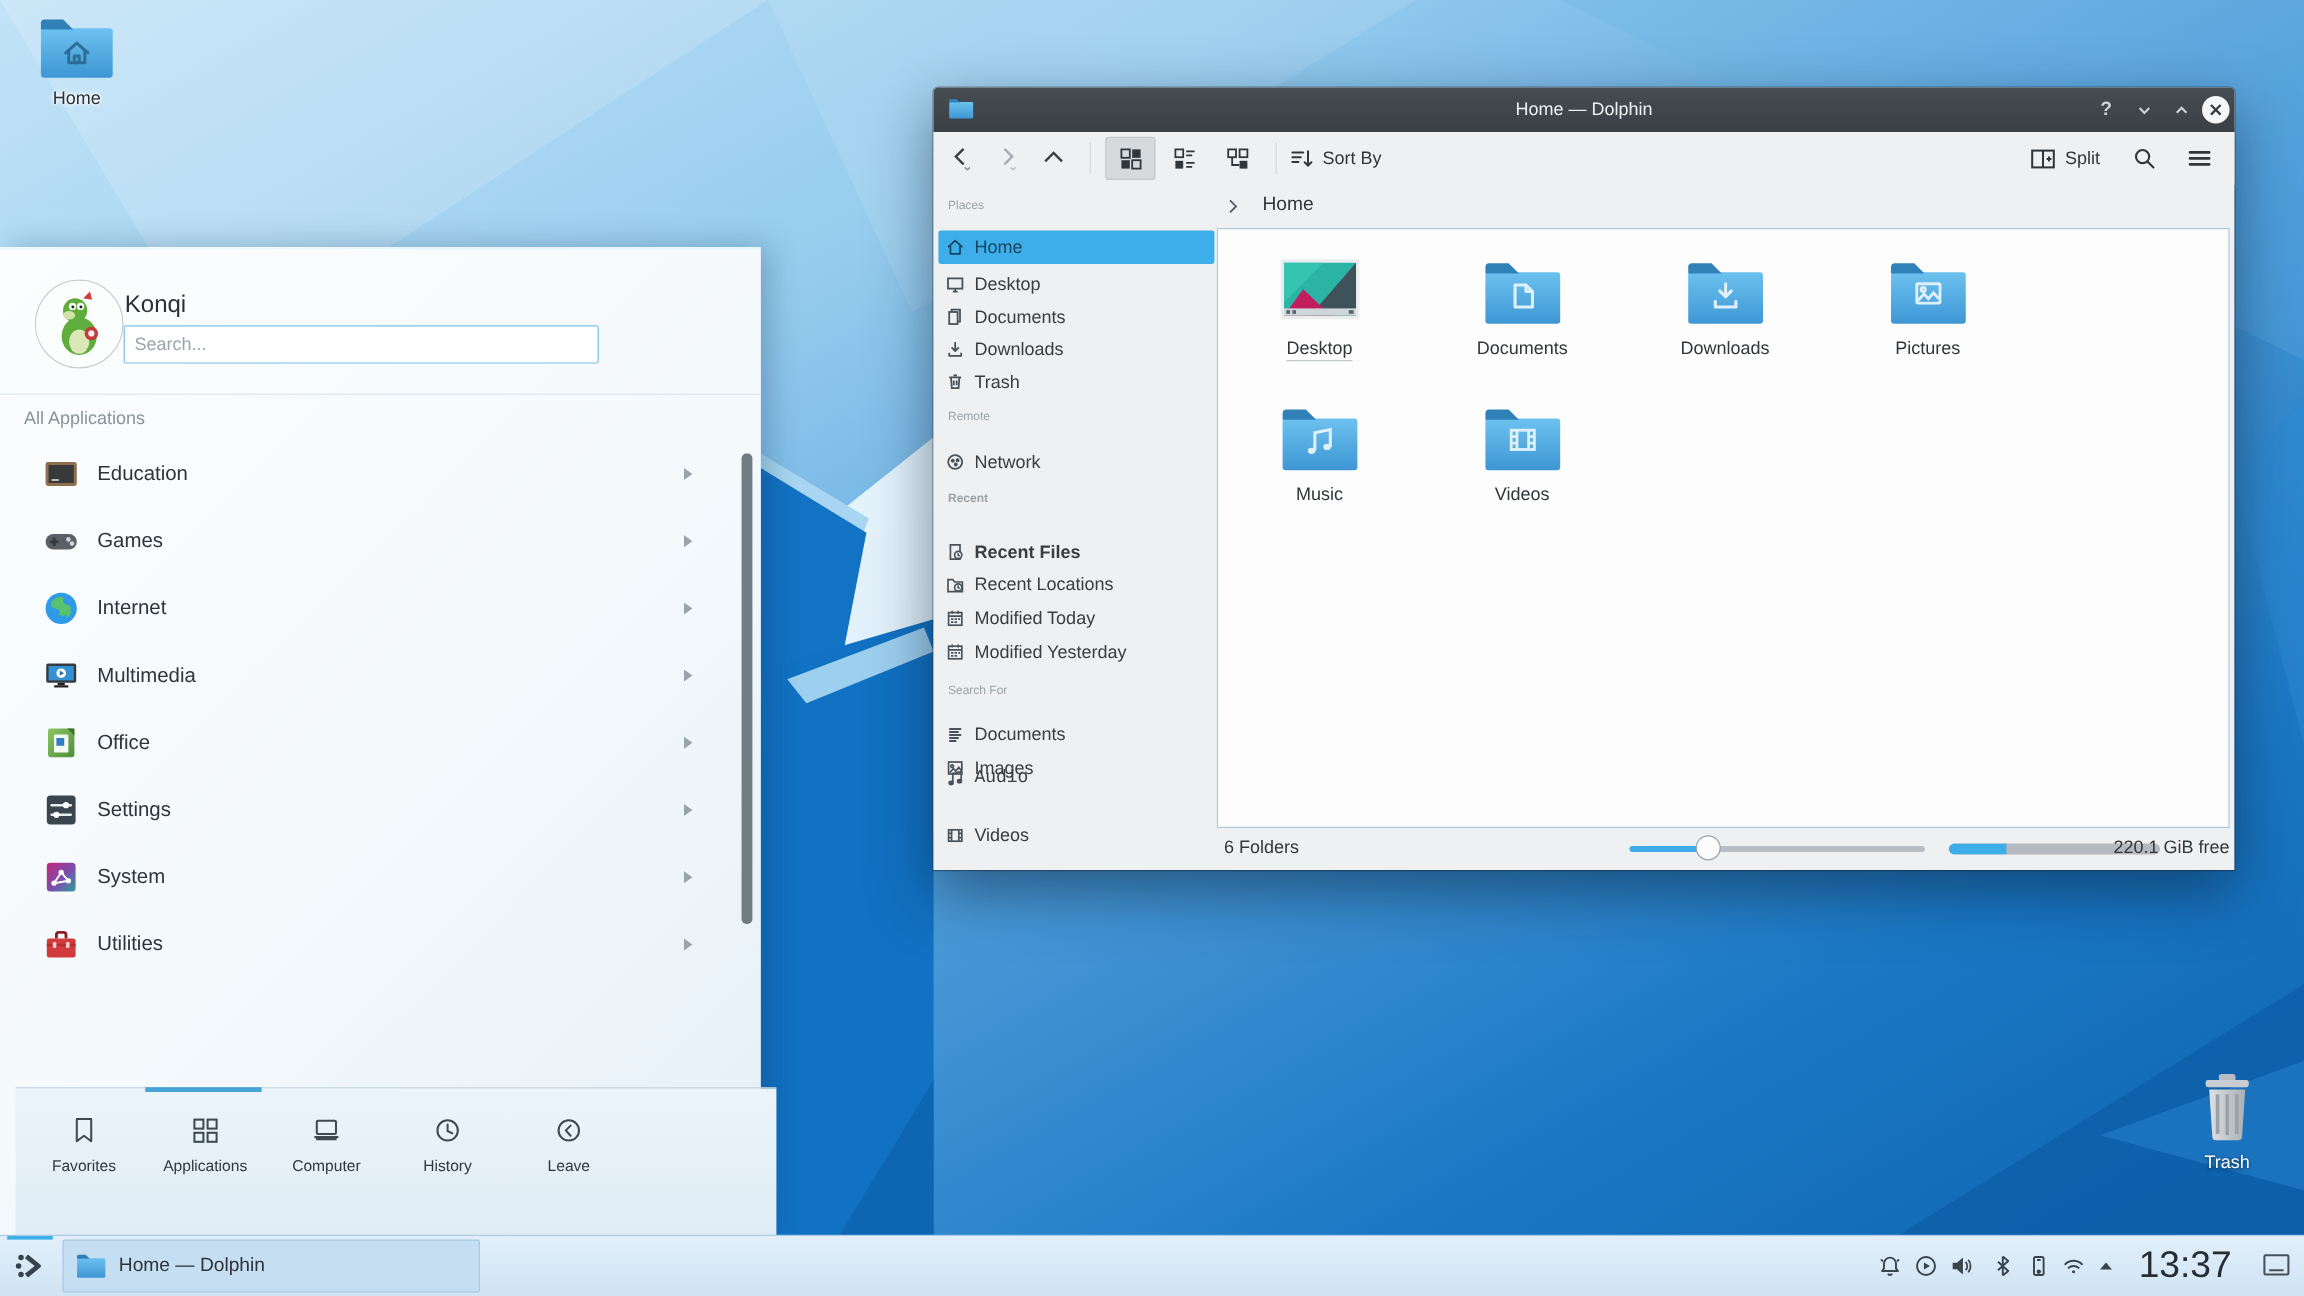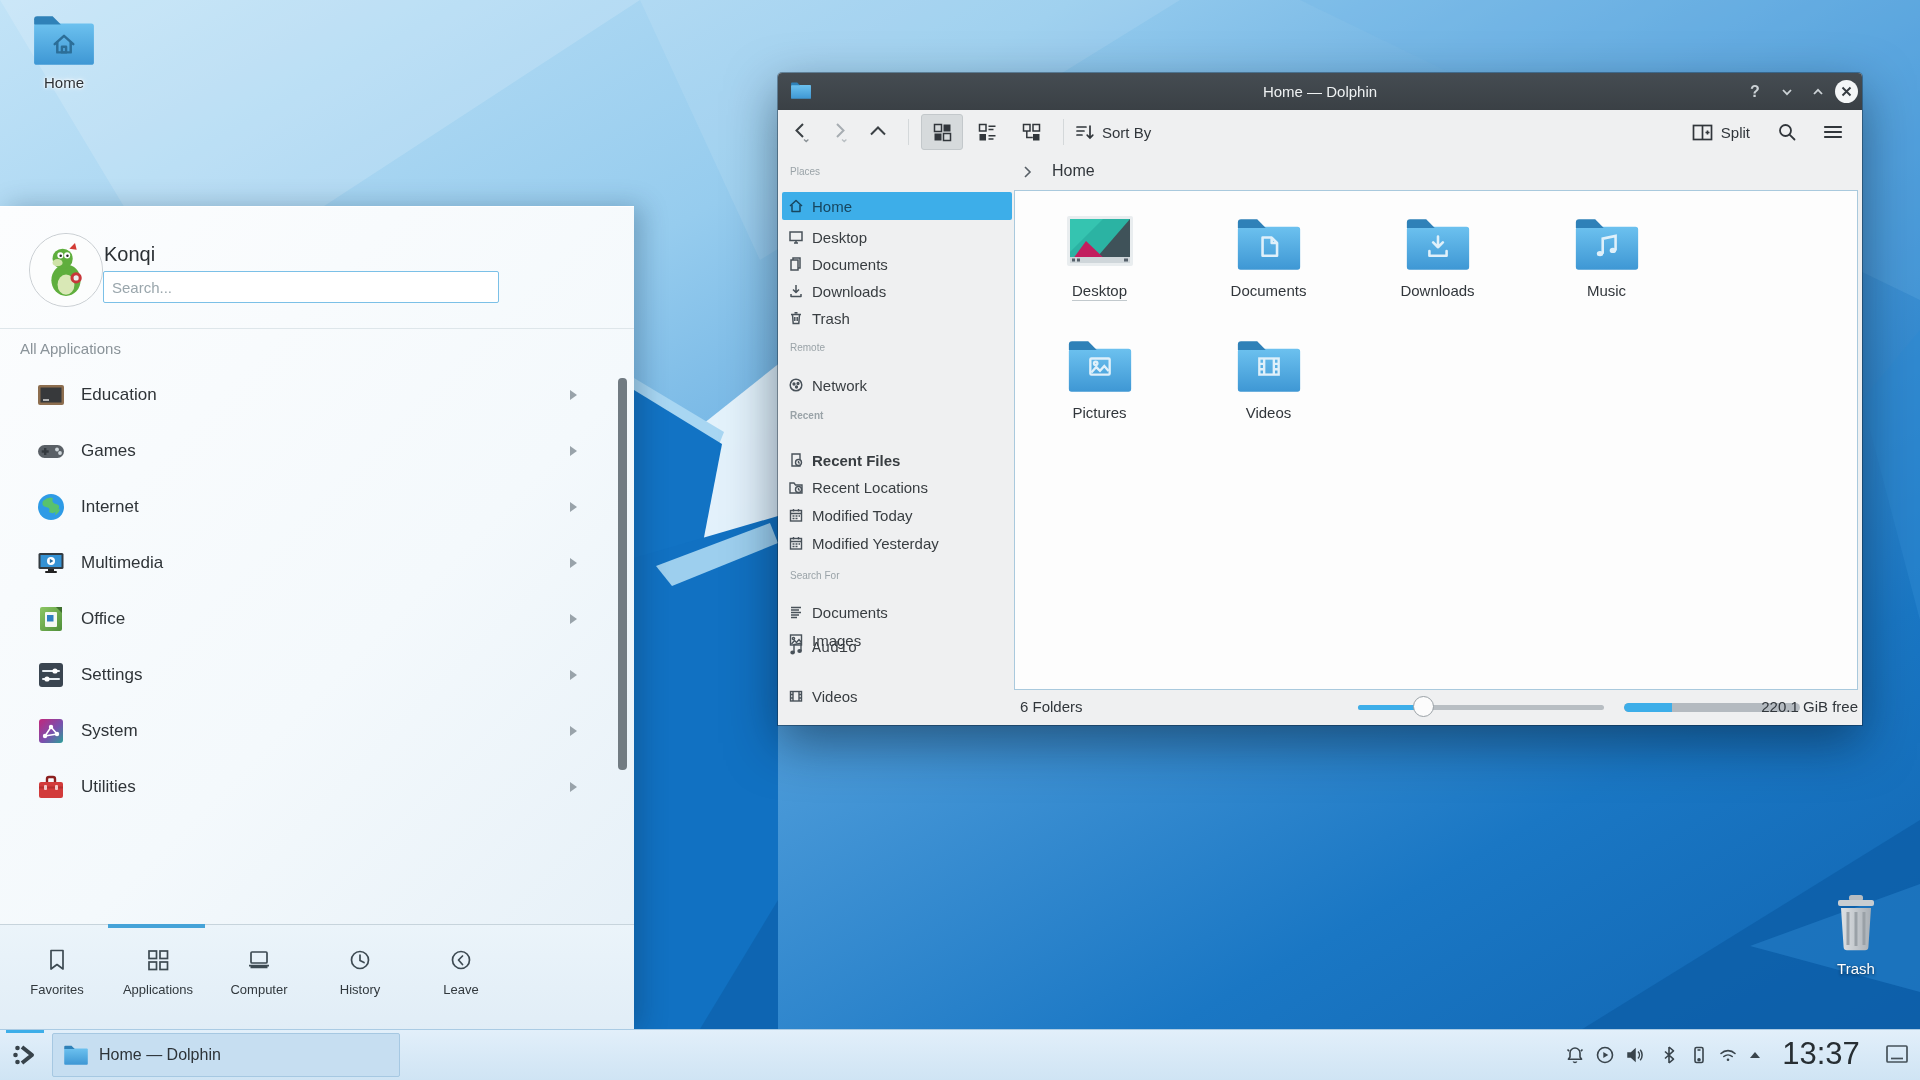--- a/index.html
+++ b/index.html
@@ -30,22 +30,22 @@
   .ko-list{position:absolute;left:0;top:160px;width:634px;}
   .ko-row{position:relative;height:54px;margin:0 42px 0 8px;display:flex;align-items:center;
           border-radius:3px;border:1px solid transparent;}
   .ko-row.active{background:#cfe9f9;border:1px solid #8ec9ec;}
   .ko-ic{position:absolute;left:26px;width:32px;height:32px;}
   .ko-label{position:absolute;left:72px;font-size:17px;color:#2f3438;}
   .ko-arrow{position:absolute;right:14px;width:0;height:0;border-left:7px solid #99a3aa;
             border-top:5px solid transparent;border-bottom:5px solid transparent;}
   .ko-row.active .ko-arrow{border-left-color:#3a4347;}
   .ko-scroll{position:absolute;left:618px;top:171px;width:9px;height:392px;border-radius:4px;background:#717b82;}
-  .ko-tabs{position:absolute;left:0;top:699px;width:634px;height:124px;
-           background:linear-gradient(#ebf4fa,#dfecf6);border-top:1px solid #c7d4dc;margin-top:18px;}
+  .ko-tabs{position:absolute;left:13px;top:699px;width:634px;height:124px;
+           background:linear-gradient(#ebf4fa,#dfecf6);border-top:1px solid #c7d4dc;}
   .ko-tabline{position:absolute;left:108px;top:-1px;width:97px;height:4px;background:#45a3d8;}
   .ko-tab{position:absolute;top:22px;width:100px;text-align:center;color:#3f474d;}
   .ko-tab .ti{margin:0 auto;}
   .ko-tab-label{display:block;margin-top:9px;font-size:13px;color:#31383d;}
   
   .dolphin{position:absolute;left:778px;top:73px;width:1084px;height:652px;border-radius:4px 4px 0 0;
            background:#eff0f1;box-shadow:0 0 0 1px rgba(15,30,45,.4),0 18px 50px rgba(5,25,45,.5);}
   .dt-titlebar{position:absolute;left:0;top:0;width:100%;height:37px;border-radius:4px 4px 0 0;
                background:linear-gradient(#454c52,#3a4045);display:flex;align-items:center;}
   .dt-appicon{position:absolute;left:12px;top:8px;}
@@ -592,36 +592,36 @@
             <use href="#sym-folder"></use>
             <g fill="none" stroke="#dff0fa" stroke-width="2.4" stroke-linecap="round" stroke-linejoin="round">
                 <path d="M32 20 v10 M27.5 25.5 L32 30 l4.5-4.5 M24 33.5 v4.5 h16 v-4.5"></path>
               </g>
           </svg>
           <span class="dv-label">Downloads</span>
         </div>
         <div class="dv-item">
           <svg width="70" height="58" viewBox="0 0 64 54">
             <use href="#sym-folder"></use>
-            <path d="M28 36 V22 l12-2.5 V33" fill="none" stroke="#dff0fa" stroke-width="2.4"></path>
-            <ellipse cx="25.5" cy="36" rx="3" ry="2.4" fill="#dff0fa"></ellipse>
-              <ellipse cx="37.5" cy="33" rx="3" ry="2.4" fill="#dff0fa"></ellipse>
-          </svg>
-          <span class="dv-label">Music</span>
-        </div>
-        <div class="dv-item">
-          <svg width="70" height="58" viewBox="0 0 64 54">
-            <use href="#sym-folder"></use>
             <g fill="none" stroke="#dff0fa" stroke-width="2.2">
                 <rect x="23" y="20" width="18" height="15" rx="1"></rect>
                 <circle cx="28" cy="24.5" r="1.6"></circle>
                 <path d="M24 33 l4.5-5 3.5 3.5 4-4.5 4 4.6"></path>
               </g>
           </svg>
           <span class="dv-label">Pictures</span>
+        </div>
+        <div class="dv-item">
+          <svg width="70" height="58" viewBox="0 0 64 54">
+            <use href="#sym-folder"></use>
+            <path d="M28 36 V22 l12-2.5 V33" fill="none" stroke="#dff0fa" stroke-width="2.4"></path>
+            <ellipse cx="25.5" cy="36" rx="3" ry="2.4" fill="#dff0fa"></ellipse>
+              <ellipse cx="37.5" cy="33" rx="3" ry="2.4" fill="#dff0fa"></ellipse>
+          </svg>
+          <span class="dv-label">Music</span>
         </div>
         <div class="dv-item">
           <svg width="70" height="58" viewBox="0 0 64 54">
             <use href="#sym-folder"></use>
             <g fill="none" stroke="#dff0fa" stroke-width="2.2">
                 <rect x="23" y="20" width="18" height="15"></rect>
                 <path d="M27.5 20 v15 M36.5 20 v15 M23 25 h4.5 M36.5 25 h4.5 M23 30 h4.5 M36.5 30 h4.5"></path>
               </g>
           </svg>
           <span class="dv-label">Videos</span>

